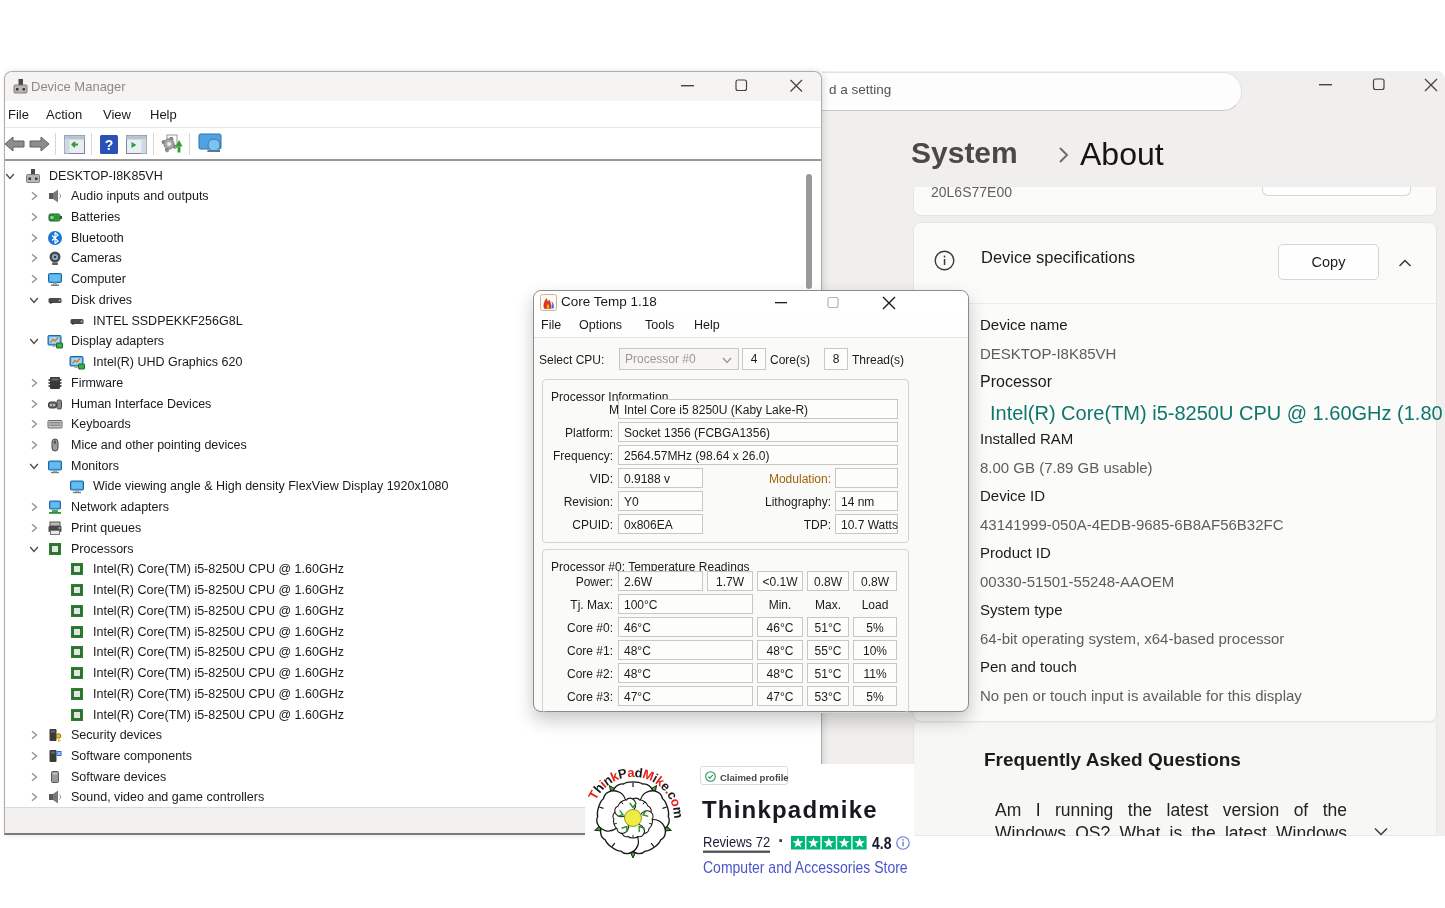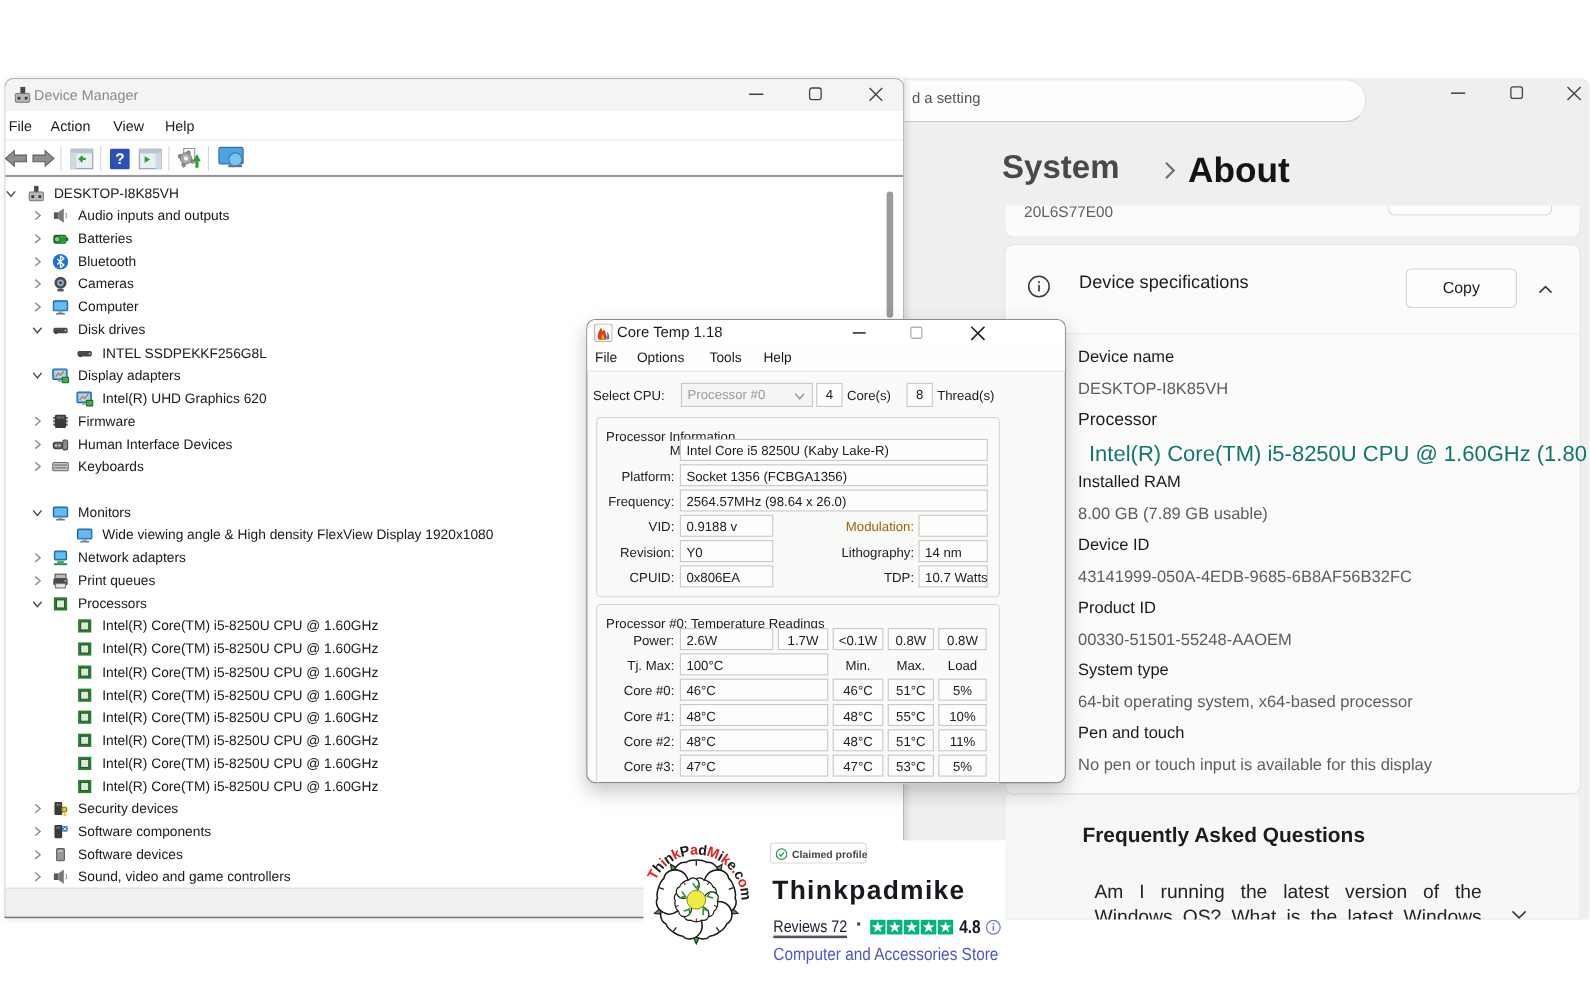--- a/index.html
+++ b/index.html
@@ -52,21 +52,21 @@
 
   <svg class="winctl" style="left:497px;top:1px" width="132" height="20" viewBox="0 0 132 20">
     <rect x="0" y="12" width="13" height="1.4" fill="#454442"></rect>
     <rect x="54.5" y="7" width="10.5" height="10.5" rx="2" fill="none" stroke="#454442" stroke-width="1.2"></rect>
     <path d="M106 7 L118 19 M118 7 L106 19" stroke="#454442" stroke-width="1.3" fill="none"></path>
   </svg>
   <div class="t" style="left:89px;top:65px;font-size:30px;font-weight:600;color:#4a4947;">System</div>
   <svg class="abs" style="left:234px;top:75px" width="14" height="18" viewBox="0 0 14 18">
       <path d="M4 2 L11 9 L4 16" stroke="#716f6d" stroke-width="2" fill="none"></path>
     </svg>
-  <div class="t" style="left:258px;top:65px;font-size:32px;font-weight:700;color:#151413;">About</div>
+  <div class="t" style="left:258px;top:65px;font-size:32px;font-weight:400;color:#151413;">About</div>
 
   <div class="abs" style="left:91px;top:116px;width:524px;height:29px;background:#fbfbfa;border:1px solid #e7e5e3;border-top:none;border-radius:0 0 8px 8px;box-sizing:border-box;overflow:hidden;">
     <div class="t" style="left:17px;top:-3px;font-size:14px;color:#61605e;">20L6S77E00</div>
     <div class="abs" style="left:348px;top:-2px;width:149px;height:11px;background:#fefefe;border:1px solid #d8d6d4;border-top:none;border-radius:0 0 6px 6px;box-sizing:border-box;"></div>
   </div>
 
   <div class="abs" style="left:91px;top:151px;width:524px;height:500px;background:#fbfbfa;border:1px solid #e7e5e3;border-radius:8px;box-sizing:border-box;">
     <svg class="abs" style="left:20px;top:27px" width="21" height="21" viewBox="0 0 21 21">
       <circle cx="10.5" cy="10.5" r="9.3" fill="none" stroke="#3b3a38" stroke-width="1.4"></circle>
       <rect x="9.8" y="9" width="1.5" height="6" fill="#3b3a38"></rect>
@@ -319,20 +319,30 @@
         <svg class="chev" style="left:24px" viewBox="0 0 10 10">
           <path d="M3 1.2 L7.5 5 L3 8.8" stroke="#8f8e8c" stroke-width="1.3" fill="none"></path>
         </svg>
         <svg class="ticon" viewBox="0 0 16 16" style="left:42px">
           <rect x="1" y="4.5" width="14" height="7.5" rx="1" fill="#c9c7c5" stroke="#6a6a6a"></rect>
           <rect x="2.5" y="6" width="11" height="1.5" fill="#8a8a8a"></rect>
           <rect x="2.5" y="8.5" width="11" height="1.5" fill="#8a8a8a"></rect>
         </svg>
         <span class="lbl" style="left:66px">Keyboards</span>
       </div>
+      <div class="row" style="top:274.0px;left:0;right:0;">
+        <svg class="chev" style="left:24px" viewBox="0 0 10 10">
+          <path d="M3 1.2 L7.5 5 L3 8.8" stroke="#8f8e8c" stroke-width="1.3" fill="none"></path>
+        </svg>
+        <svg class="ticon" viewBox="0 0 16 16" style="left:42px">
+          <rect x="5" y="2" width="6" height="12" rx="3" fill="#9a9a9a" stroke="#4a4a4a"></rect>
+          <rect x="7.3" y="3.5" width="1.4" height="3.5" rx="0.7" fill="#3a3a3a"></rect>
+        </svg>
+        <span class="lbl" style="left:66px">Mice and other pointing devices</span>
+      </div>
       <div class="row" style="top:294.7px;left:0;right:0;">
         <svg class="chev" style="left:24px" viewBox="0 0 10 10">
           <path d="M1.2 3 L5 7.5 L8.8 3" stroke="#4a4948" stroke-width="1.3" fill="none"></path>
         </svg>
         <svg class="ticon" viewBox="0 0 16 16" style="left:42px">
           <rect x="1.5" y="3" width="13" height="9" rx="1" fill="#3ca3e8" stroke="#23679c"></rect>
           <rect x="2.8" y="4.3" width="10.4" height="6.4" fill="#66bbf2"></rect>
           <rect x="6" y="12" width="4" height="1.8" fill="#9aa8b2"></rect>
           <rect x="4" y="13.8" width="8" height="1.4" fill="#6f7d87"></rect>
         </svg>

